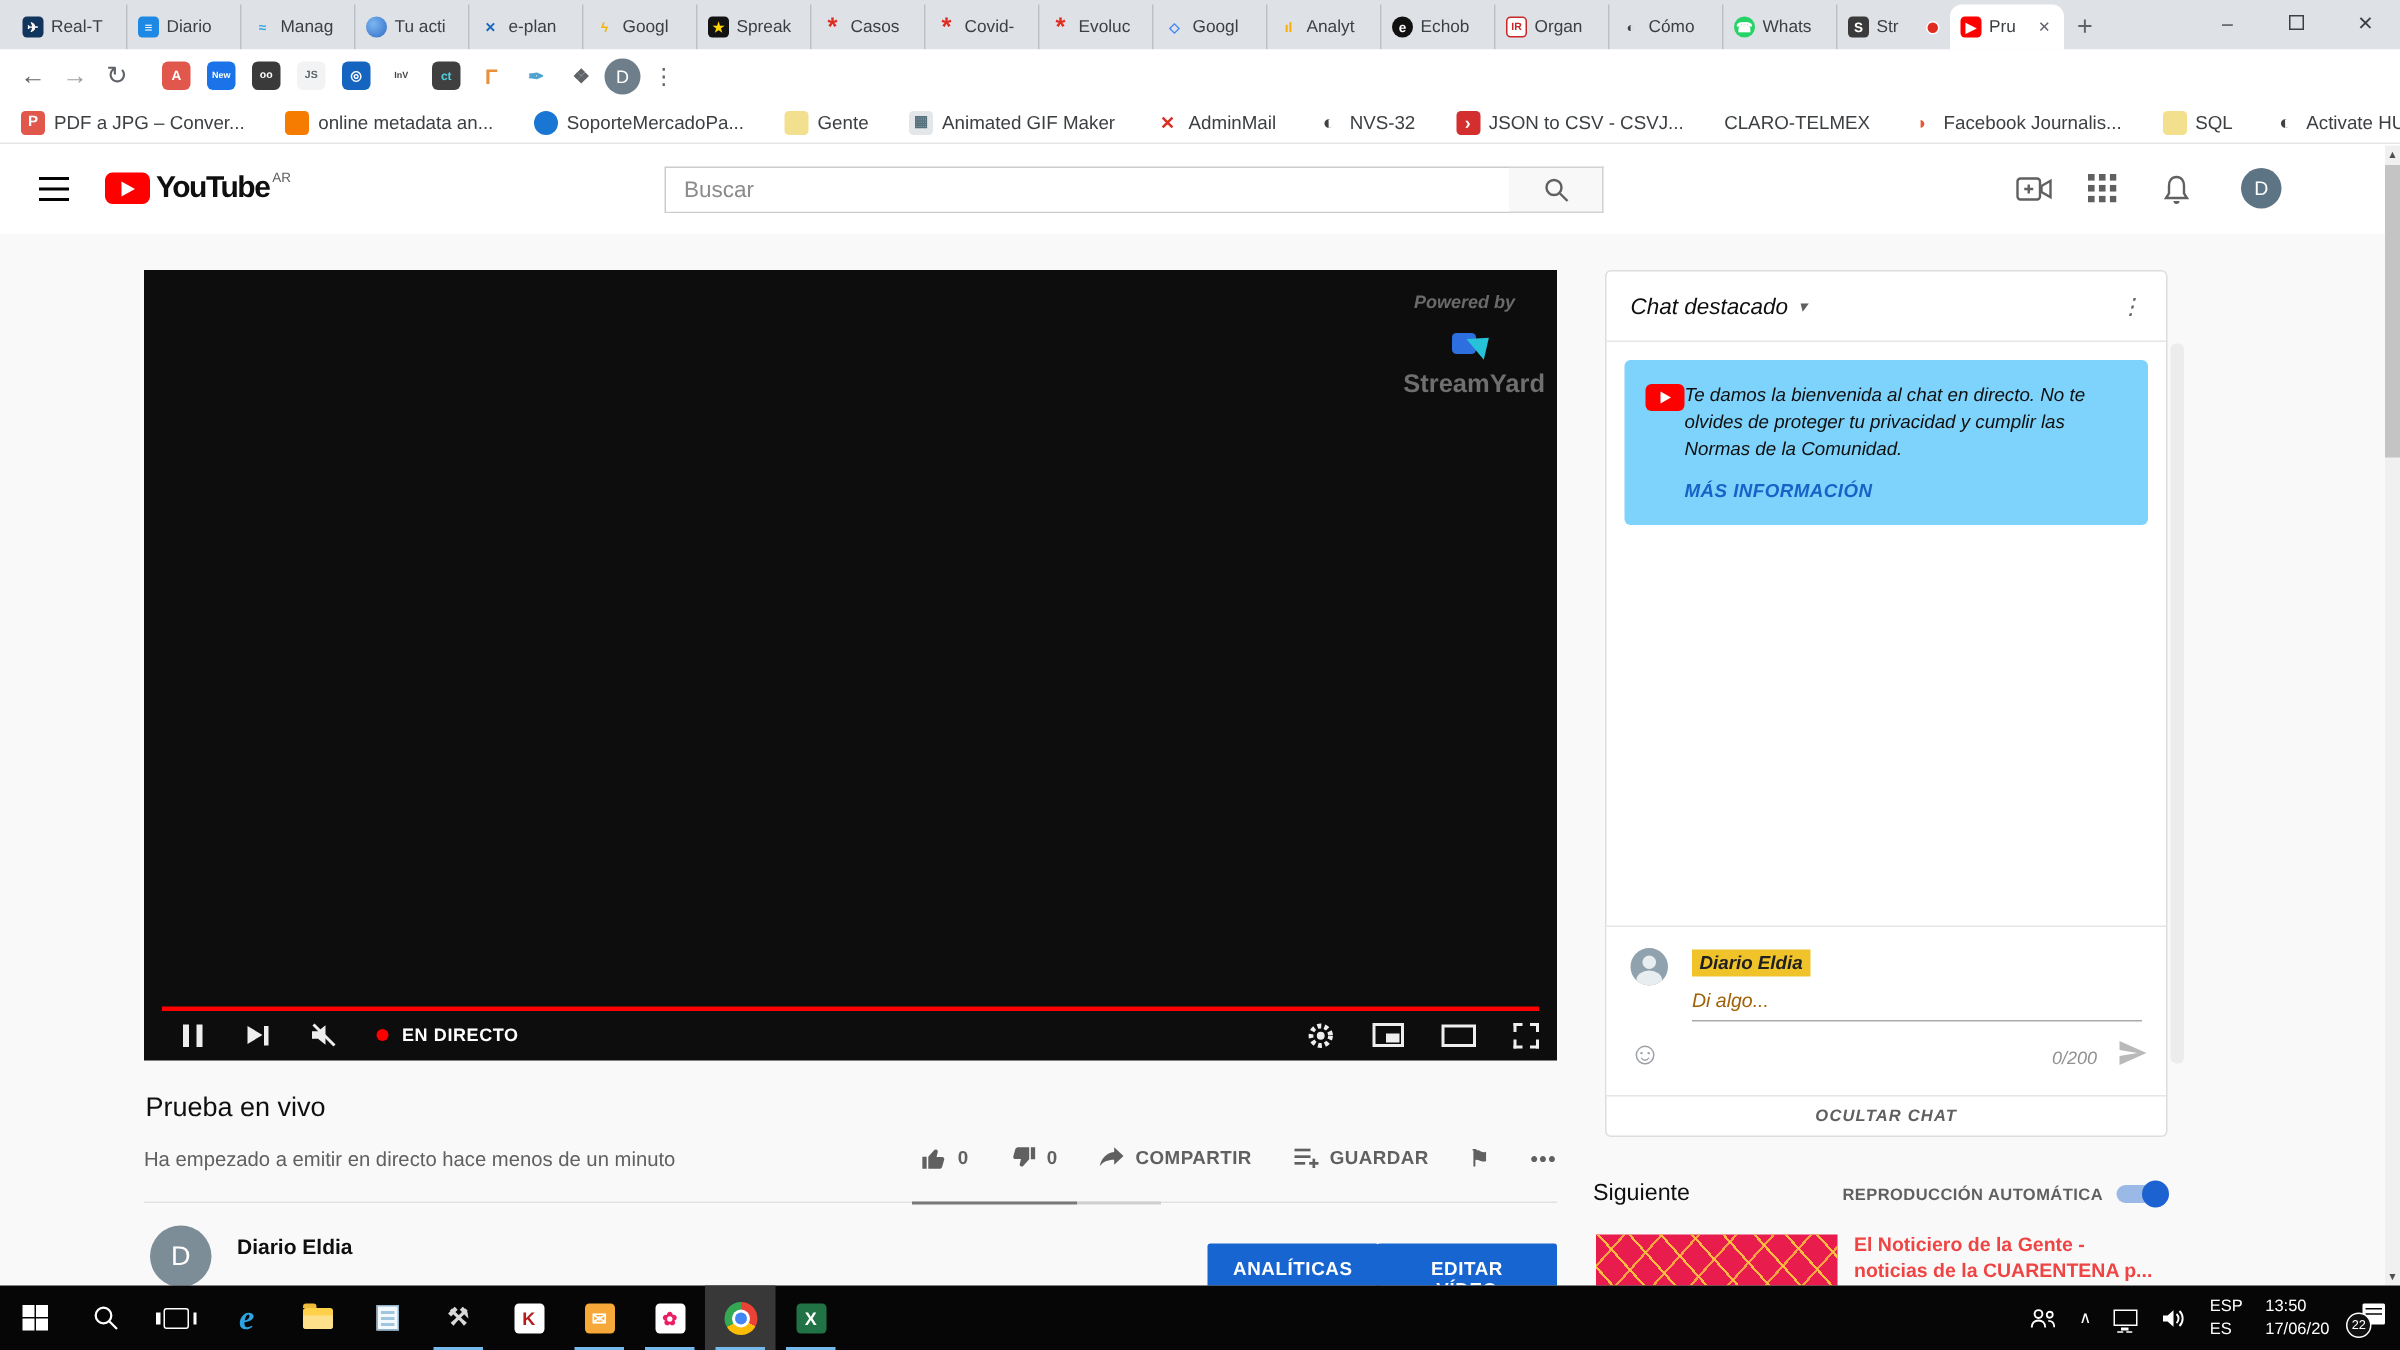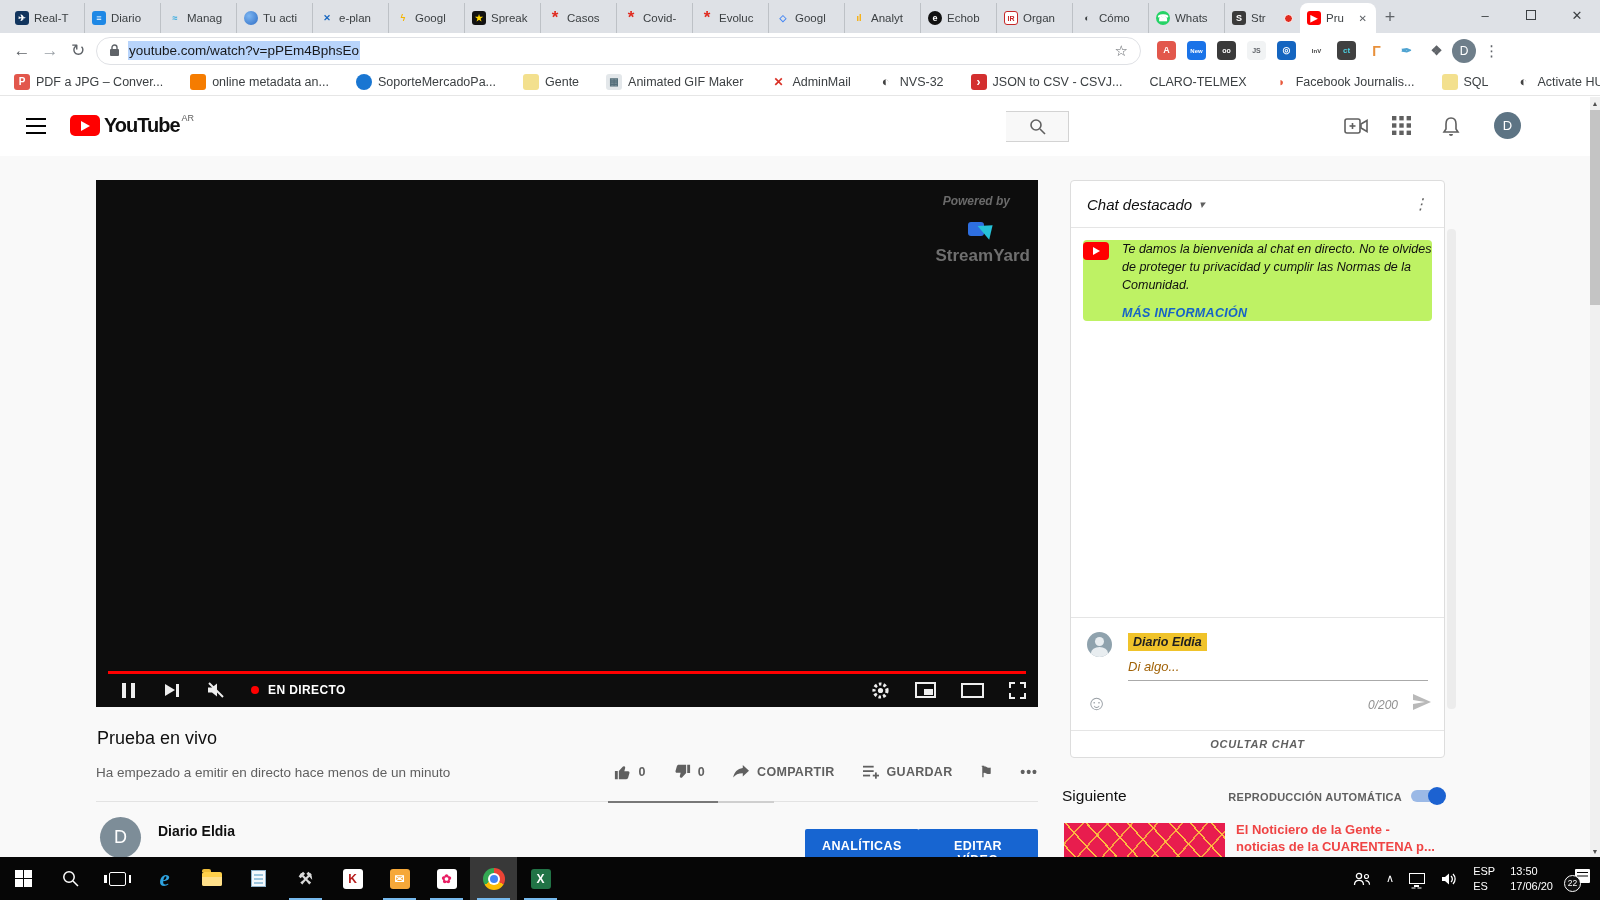--- a/index.html
+++ b/index.html
@@ -103,21 +103,21 @@
   .bluebtn { position:absolute; top:14px; background:#1765d1; color:#fff; font-size:12.5px; font-weight:bold; letter-spacing:.4px; padding:10px 17px; border-radius:2px; border:none; cursor:pointer; font-family:"Liberation Sans",sans-serif; }
   #btn-analytics { left:709px; }
   #btn-edit { left:822px; }
 
   
   #chat { position:absolute; left:1070px; top:83px; width:375px; height:578px; background:#fff; border:1px solid #ddd; border-radius:4px;font-style:italic; }
   #chat-header { height:47px; border-bottom:1px solid #e5e5e5; display:flex; align-items:center; padding:0 16px; }
   #chat-title { font-size:15px; color:#0f0f0f; }
   .chat-caret { font-size:11px; color:#606060; margin-left:7px; }
   .chat-kebab { margin-left:auto; font-size:15px; color:#606060; cursor:pointer; }
-  #welcome { margin:12px; background:#bef264; border-radius:4px; display:flex; gap:13px; }
+  #welcome { margin:12px; background:#7dd3fc; border-radius:4px; padding:14px; display:flex; }
   .wicon { flex:0 0 26px; width:26px; height:18px; background:#f00; border-radius:4px; position:relative; margin-top:2px; }
   .wicon::after { content:""; position:absolute; left:10px; top:5px; border-left:7px solid #fff; border-top:4px solid transparent; border-bottom:4px solid transparent; }
   #welcome-text { font-size:12.5px; color:#0f0f0f; line-height:1.45; }
   #welcome-link { display:inline-block; margin-top:12px; font-size:12.5px; font-weight:bold; color:#1663c7; letter-spacing:.3px; cursor:pointer; }
   #chat-input { position:absolute; left:0; right:0; bottom:27px; height:113px; border-top:1px solid #e5e5e5; background:#fff; }
   .chat-avatar { position:absolute; left:16px; top:14px; width:25px; height:25px; border-radius:50%; background:#8fa2ad; overflow:hidden; }
   .chat-avatar::before { content:""; position:absolute; left:8px; top:5px; width:9px; height:9px; border-radius:50%; background:#e8edf0; }
   .chat-avatar::after { content:""; position:absolute; left:4px; top:15px; width:17px; height:12px; border-radius:50% 50% 0 0; background:#e8edf0; }
   .namechip { position:absolute; left:57px; top:15px; background:#f0c32a; padding:2px 5px; font-size:12.5px; font-weight:bold; color:#202020; }
   .sayline { position:absolute; left:57px; top:41px; right:16px; font-size:13px; color:#a16207; padding-bottom:6px; border-bottom:1px solid #aaa; cursor:text; }
@@ -286,30 +286,20 @@
           <span class="maxbox"></span>
         </div>
       <div class="winbtn">✕</div>
     </div>
   </header>
 
   <div id="toolbar">
     <div class="navbtn">←</div>
     <div class="navbtn dim">→</div>
     <div class="navbtn">↻</div>
-    <div id="omnibox">
-      <span class="lock">
-        <svg width="11" height="13" viewBox="0 0 11 13">
-            <rect x="1" y="5" width="9" height="7" rx="1" fill="#5f6368"></rect>
-            <path d="M3 5 V3.5 a2.5 2.5 0 0 1 5 0 V5" fill="none" stroke="#5f6368" stroke-width="1.4"></path>
-          </svg>
-      </span>
-      <span id="urltext">youtube.com/watch?v=pPEm4BphsEo</span>
-      <span id="starbtn">☆</span>
-    </div>
     <div id="ext-row">
         <span class="ext" style="background:#e2574c;color:#fff;">A</span>
         <span class="ext" style="background:#1a73e8;color:#fff;font-size:6px;">New</span>
         <span class="ext" style="background:#3a3a3a;color:#fff;font-size:7px;">oo</span>
         <span class="ext" style="background:#f1f3f4;color:#5f6368;font-size:7px;">JS</span>
         <span class="ext" style="background:#1565c0;color:#fff;">◎</span>
         <span class="ext" style="background:#fff;color:#444;font-size:6px;">InV</span>
         <span class="ext" style="background:#404040;color:#4dd0e1;font-size:8px;">ct</span>
         <span class="ext" style="background:transparent;color:#e8903a;font-size:14px;">Γ</span>
         <span class="ext" style="background:transparent;color:#4fa3d1;font-size:13px;">✒</span>
@@ -375,20 +365,23 @@
     <div id="ytheader">
       <div class="hamburger">
           <span></span>
           <span></span>
           <span></span>
         </div>
       <div class="ytlogo">
         <span class="ytbadge"></span>
         <span class="ytname">YouTube</span>
         <span class="ytcountry">AR</span>
+      </div>
+      <div id="searchbox">
+        <input type="text" placeholder="Buscar" style="">
       </div>
       <div id="searchbtn">
         <svg width="17" height="17" viewBox="0 0 17 17">
             <circle cx="7" cy="7" r="5" fill="none" stroke="#606060" stroke-width="1.6"></circle>
             <line x1="11" y1="11" x2="16" y2="16" stroke="#606060" stroke-width="1.6"></line>
           </svg>
       </div>
       <span class="hdr-ic" style="left:1344px">
         <svg width="24" height="20" viewBox="0 0 24 20">
             <rect x="1" y="3" width="15" height="14" rx="2" fill="none" stroke="#606060" stroke-width="1.6"></rect>

